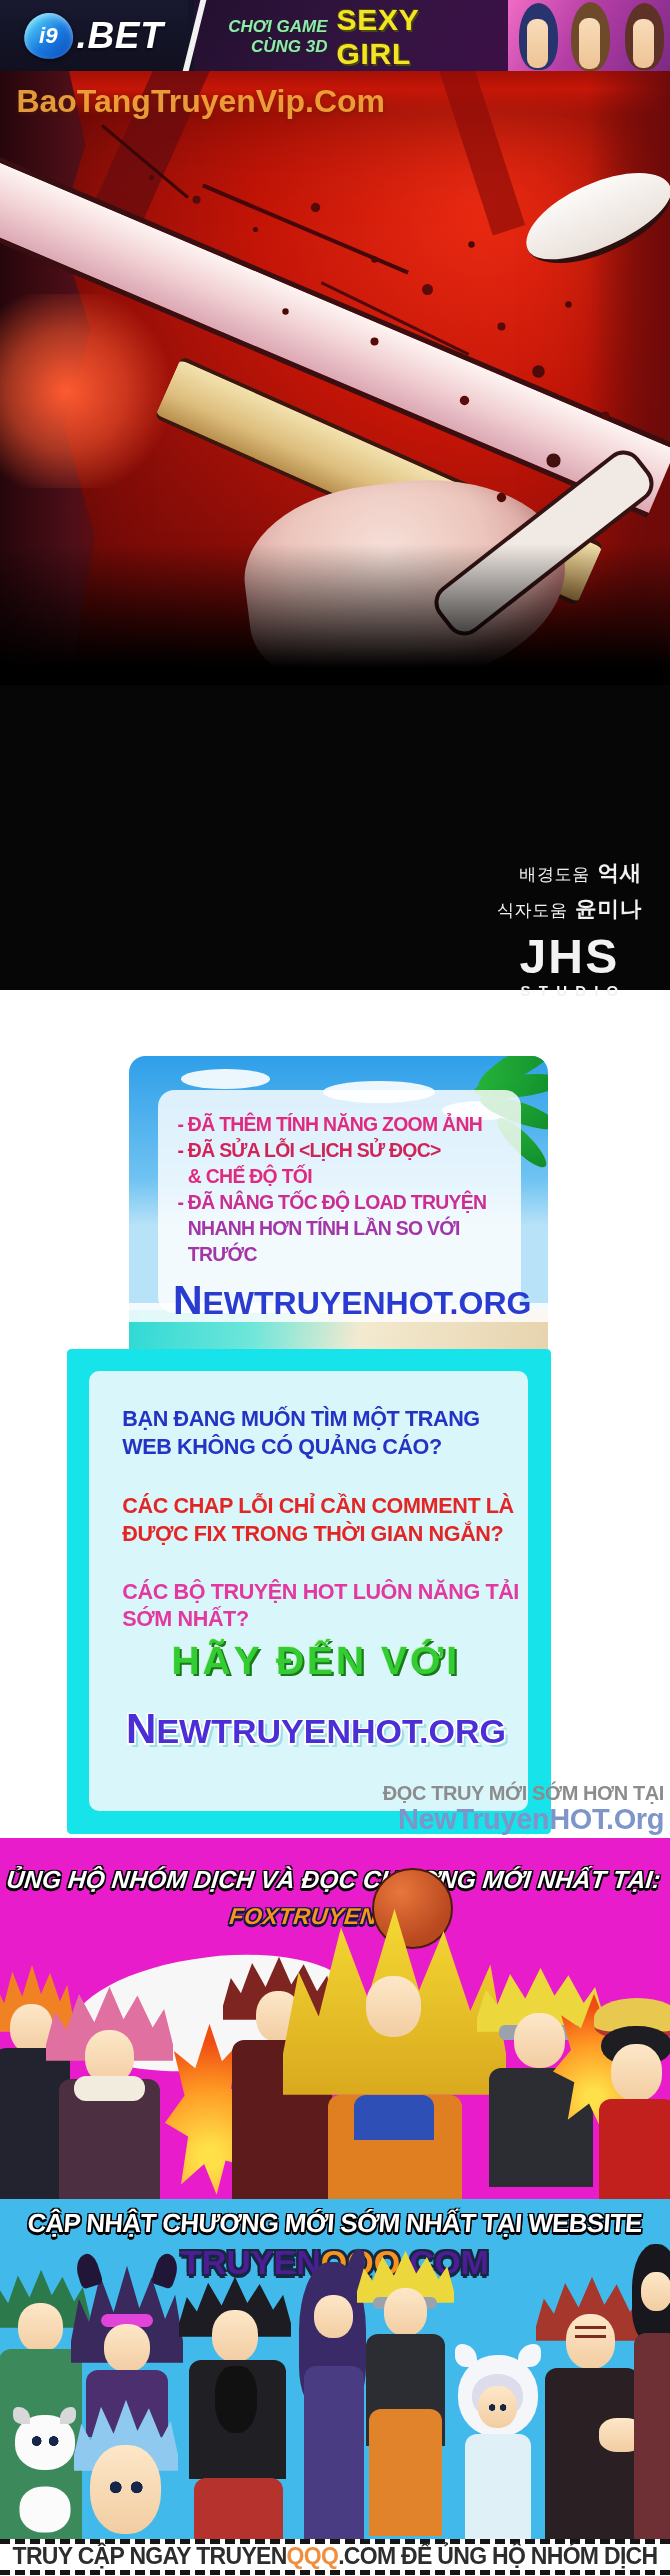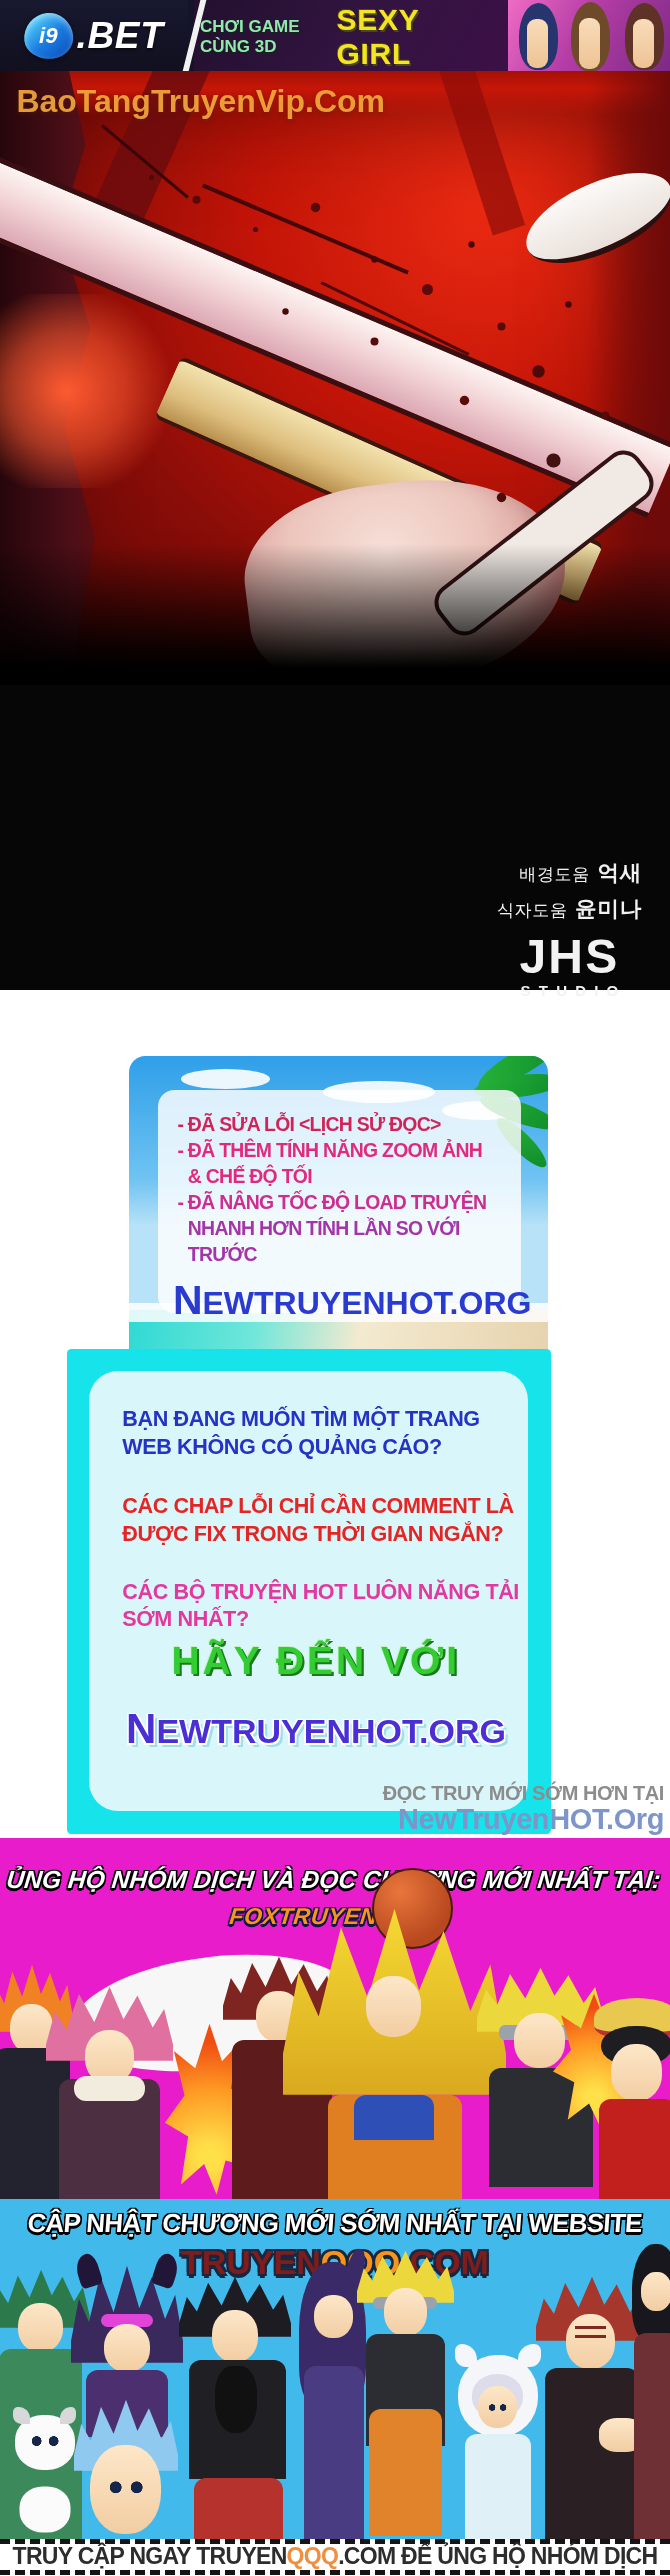--- a/index.html
+++ b/index.html
@@ -13,21 +13,21 @@
   .i9-drop{width:49px;height:46px;background:linear-gradient(145deg,#55d6fa 10%,#1a7ae0 55%,#0a4cb8 100%);
            border-radius:52% 48% 46% 54%/55% 55% 45% 45%;display:flex;align-items:center;justify-content:center;
            transform:rotate(-6deg);box-shadow:inset 0 3px 6px rgba(255,255,255,.45), 0 1.5px 4.5px rgba(0,0,0,.6);}
   .i9-drop span{color:#fff;font-weight:900;font-style:italic;font-size:22.3px;transform:rotate(6deg);}
   .bet-text{color:#fff;font-weight:900;font-style:italic;font-size:37px;letter-spacing:0.7px;
             text-shadow:0 1.5px 3px rgba(0,0,0,.6);}
   .ad-divider{width:6px;height:140%;background:#f2f2f2;transform:skewX(-14deg) translateY(-7.4px);}
   .ad-mid{flex:1;background:linear-gradient(120deg,#23102f 0%,#331441 55%,#3c1046 100%);
           display:grid;grid-template-columns:auto auto;align-items:center;justify-content:center;
           column-gap:9px;row-gap:0;padding:3px 6px;}
-  .promo-green{color:#93e8ad;font-weight:900;font-size:17px;
+  .promo-green{color:#93e8ad;font-weight:900;font-style:italic;font-size:17px;text-align:right;
                text-shadow:0.7px 0.7px 0 #0c2a14;}
   .promo-yellow-big{color:#f4e425;font-weight:900;font-size:30px;letter-spacing:0.7px;
                text-shadow:1.5px 1.5px 0 #4a4a08,-0.7px -0.7px 0 #4a4a08;}
   .promo-yellow-med{color:#f4e425;font-weight:900;font-size:24.6px;
                text-shadow:1.5px 1.5px 0 #4a4a08,-0.7px -0.7px 0 #4a4a08;}
   .ad-right{position:relative;width:162px;height:71px;
             background:linear-gradient(120deg,#ef6cc4 0%,#b43da6 45%,#7c2a84 100%);overflow:hidden;}
   .girl{position:absolute;bottom:0;}
   .ghair{position:absolute;border-radius:50% 50% 42% 42%;}
   .gskin{position:absolute;background:linear-gradient(#f8dcba,#eec394);border-radius:9px;}
@@ -110,21 +110,21 @@
   .c-red1{color:#d8243f;} .c-red2{color:#d02458;} .c-pink{color:#e02a80;} .c-mag{color:#cc2d93;}
   .c-purple{color:#a335a8;} .indent{padding-left:10.4px;}
   .beach-site{margin-top:10.4px;margin-left:-4.5px;width:343px;text-align:center;color:#2a3bd0;
               font-weight:900;font-size:32px;letter-spacing:0;}
   .beach-site::first-letter{font-size:41px;}
 
   
   .cyanp{position:relative;margin-left:67px;width:484px;height:485px;background:#17e3ea;
          border-radius:4.5px;}
   .cyan-card{position:absolute;left:22.3px;top:22.3px;width:439px;height:440px;background:#d9f6fa;
-             border-radius:29px;padding:34px 0 0 33px;box-sizing:border-box;}
+             border-radius:10px;padding:34px 0 0 33px;box-sizing:border-box;}
   .qline{font-weight:900;font-size:21.6px;letter-spacing:-0.4px;line-height:27.6px;}
   .q-blue{color:#2433c4;} .q-red{color:#e42525;} .q-pink{color:#e238a0;}
   .qgap{height:32px;} .qgap2{height:30px;}
   .cta-green{margin-top:6px;margin-left:-15px;width:417px;text-align:center;color:#33cc33;
              font-weight:900;font-size:39px;letter-spacing:3px;
              text-shadow:2.2px 2.2px 0 #1a7a1a,-0.7px -0.7px 0 #bff0bb;}
   .cyan-site{margin-top:22.3px;margin-left:-22.3px;width:432px;text-align:center;color:#4a2fd6;
              font-weight:900;font-size:34px;
              text-shadow:-1.5px -1.5px 0 #fff,1.5px -1.5px 0 #fff,-1.5px 1.5px 0 #fff,1.5px 1.5px 0 #fff,3.7px 3.7px 0 #9fdfe8;}
   .cyan-site::first-letter{font-size:42px;}
@@ -154,21 +154,21 @@
                radial-gradient(circle,#16264a 42%,rgba(0,0,0,0) 46%) 78% 50%/34% 85% no-repeat;}
   .flame{position:absolute;background:radial-gradient(circle at 50% 78%,#ffe049 8%,#ff9a24 48%,#ef4d12 82%);
          clip-path:polygon(50% 0,64% 22%,82% 12%,74% 38%,100% 42%,84% 62%,96% 84%,68% 80%,58% 100%,44% 82%,18% 94%,26% 66%,0 58%,22% 42%,10% 16%,34% 26%);}
   .swoosh{position:absolute;background:#f7f7f7;border-radius:50%;}
 
   
   .qqqsec{position:relative;width:670px;height:340px;background:#41baeb;overflow:hidden;}
   .qqq-head{padding-top:9px;text-align:center;font-weight:900;font-size:26px;letter-spacing:-0.7px;
             transform:skewX(-4deg);}
   .qqq-site{margin-top:4.5px;text-align:center;font-weight:900;font-size:34px;letter-spacing:0;}
-  .qqq-site .w{color:#7f1d1d;} .qqq-site .o{color:#f7941d;}
+  .qqq-site .w{color:#4c1d95;} .qqq-site .o{color:#f7941d;}
   .qqq-site span{text-shadow:-2.2px -2.2px 0 #16273f,2.2px -2.2px 0 #16273f,-2.2px 2.2px 0 #16273f,2.2px 2.2px 0 #16273f,0 3.7px 0 #16273f;}
 
   
   .footer{position:relative;width:670px;height:36px;background:#fff;box-sizing:border-box;
           border-top:5.2px dashed #151515;border-bottom:5.2px dashed #151515;
           display:flex;align-items:center;justify-content:center;}
   .footer-text{font-size:23px;font-weight:700;letter-spacing:-0.7px;color:#2d2d2d;}
   .footer-text .o{color:#ef8f3f;}
 </style>
 </head>
@@ -243,22 +243,22 @@
     <div class="cloud" style="left:52px;top:13.4px;width:89px;height:19.4px;"></div>
     <div class="cloud" style="left:194px;top:25px;width:112px;height:22.3px;"></div>
     <div class="cloud" style="left:313px;top:45px;width:82px;height:19.4px;"></div>
     <div class="palm" style="right:-21px;top:-6px;width:97px;height:25px;transform:rotate(-28deg);"></div>
     <div class="palm" style="right:-15px;top:19.4px;width:89px;height:22.3px;transform:rotate(-4deg);"></div>
     <div class="palm" style="right:-12px;top:46px;width:82px;height:21px;transform:rotate(22deg);"></div>
     <div class="palm" style="right:-7.4px;top:77px;width:67px;height:19.4px;transform:rotate(48deg);"></div>
     <div class="beach-shore"></div>
     <div class="beach-foam"></div>
     <div class="beach-card">
+      <div class="fixline c-pink">- ĐÃ THÊM TÍNH NĂNG ZOOM ẢNH</div>
       <div class="fixline c-red2">- ĐÃ SỬA LỖI &lt;LỊCH SỬ ĐỌC&gt;</div>
-      <div class="fixline c-pink">- ĐÃ THÊM TÍNH NĂNG ZOOM ẢNH</div>
       <div class="fixline c-pink indent">&amp; CHẾ ĐỘ TỐI</div>
       <div class="fixline c-mag">- ĐÃ NÂNG TỐC ĐỘ LOAD TRUYỆN</div>
       <div class="fixline c-purple indent">NHANH HƠN TÍNH LẦN SO VỚI TRƯỚC</div>
       <div class="beach-site">NEWTRUYENHOT.ORG</div>
     </div>
   </div>
 
   <div class="cyanp">
     <div class="cyan-card">
       <div class="qline q-blue">BẠN ĐANG MUỐN TÌM MỘT TRANG</div>

